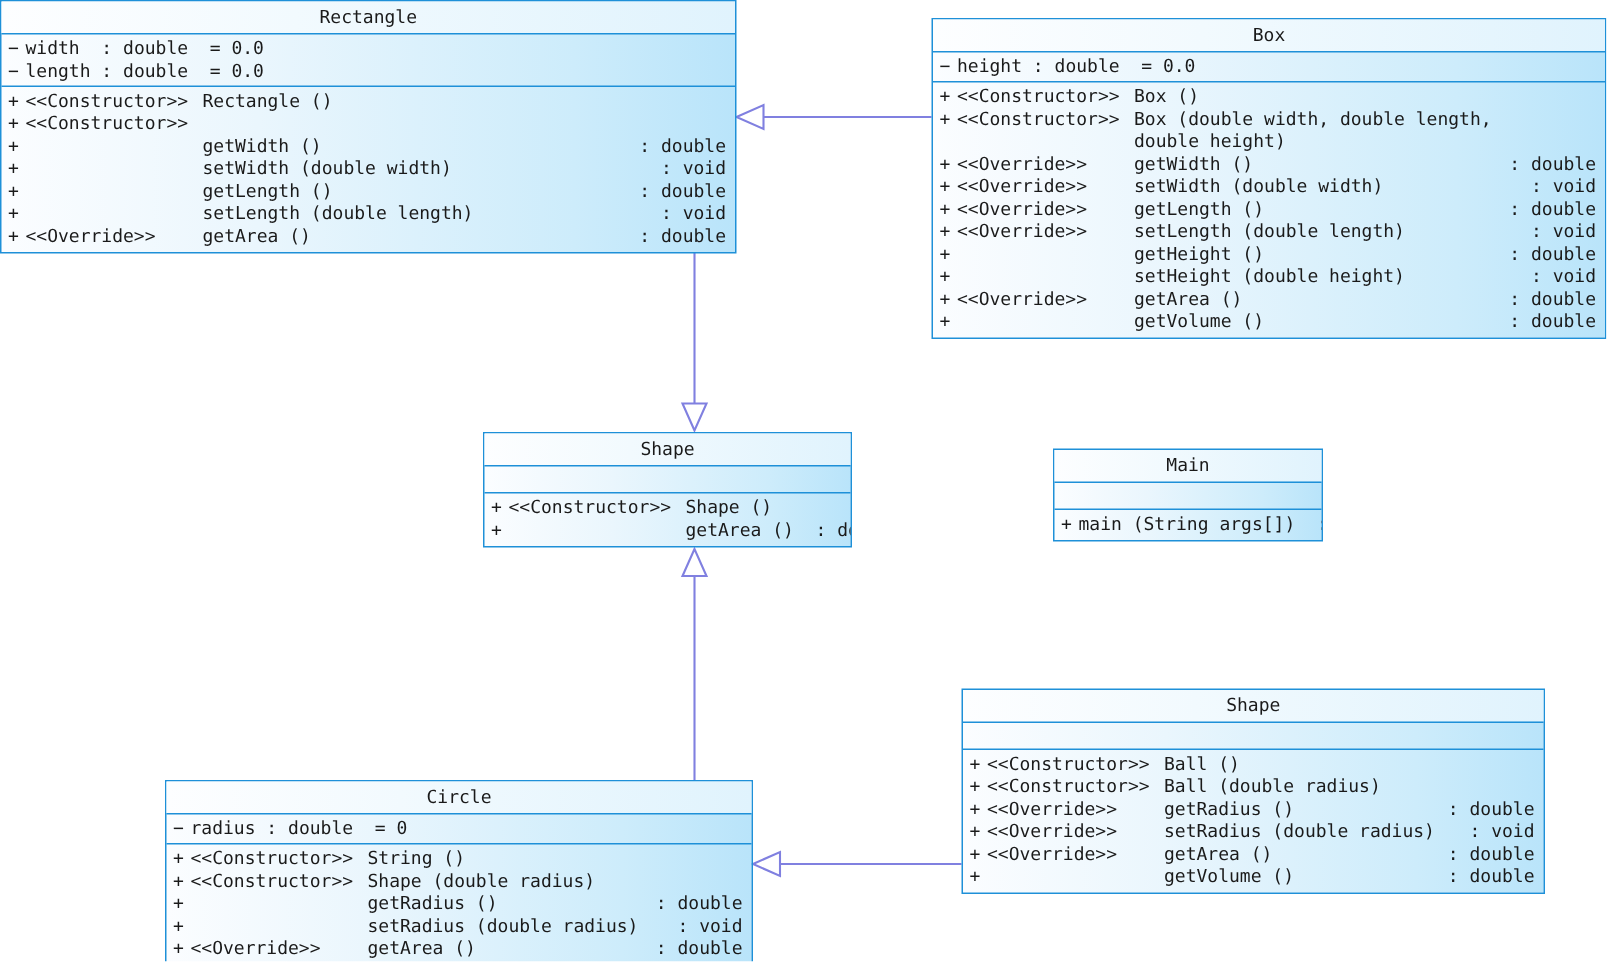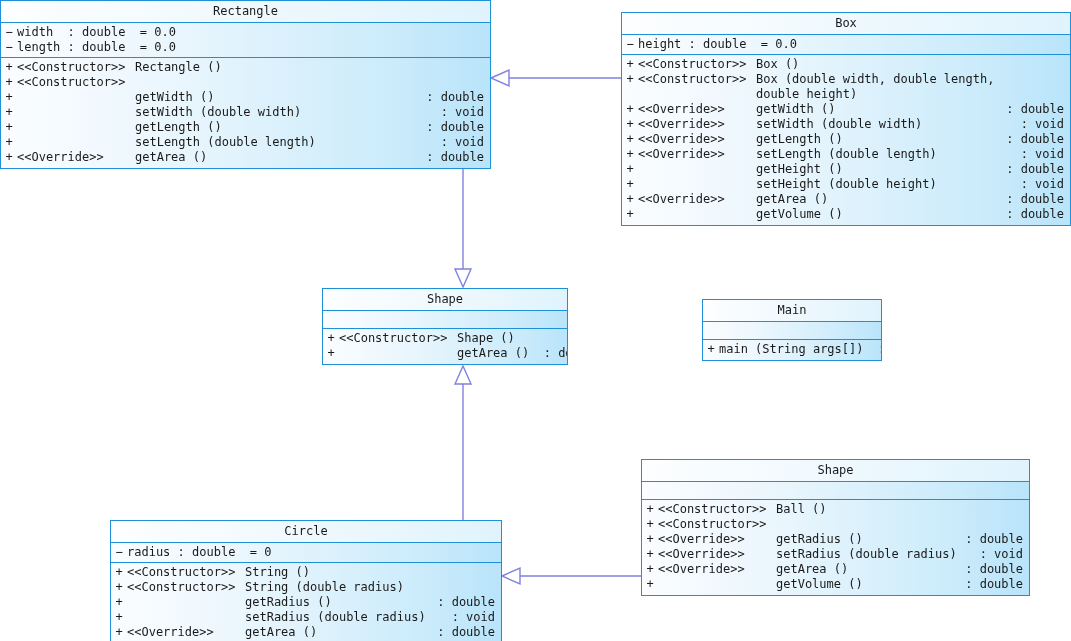--- a/index.html
+++ b/index.html
@@ -293,21 +293,21 @@
     <div class="uml-ops">
       <div class="row">
         <span class="vis">+</span>
         <span class="stereo" style="width:118px">&lt;&lt;Constructor&gt;&gt;</span>
         <span class="sig">String ()</span>
         <span class="rettype"></span>
       </div>
       <div class="row">
         <span class="vis">+</span>
         <span class="stereo" style="width:118px">&lt;&lt;Constructor&gt;&gt;</span>
-        <span class="sig">String (double radius)</span>
+        <span class="sig">Shape (double radius)</span>
         <span class="rettype"></span>
       </div>
       <div class="row">
         <span class="vis">+</span>
         <span class="stereo" style="width:118px"></span>
         <span class="sig">getRadius ()</span>
         <span class="rettype">: double</span>
       </div>
       <div class="row">
         <span class="vis">+</span>
@@ -330,20 +330,21 @@
     <div class="uml-ops">
       <div class="row">
         <span class="vis">+</span>
         <span class="stereo" style="width:118px">&lt;&lt;Constructor&gt;&gt;</span>
         <span class="sig">Ball ()</span>
         <span class="rettype"></span>
       </div>
       <div class="row">
         <span class="vis">+</span>
         <span class="stereo" style="width:118px">&lt;&lt;Constructor&gt;&gt;</span>
+        <span class="sig">Ball (double radius)</span>
         <span class="rettype"></span>
       </div>
       <div class="row">
         <span class="vis">+</span>
         <span class="stereo" style="width:118px">&lt;&lt;Override&gt;&gt;</span>
         <span class="sig">getRadius ()</span>
         <span class="rettype">: double</span>
       </div>
       <div class="row">
         <span class="vis">+</span>

